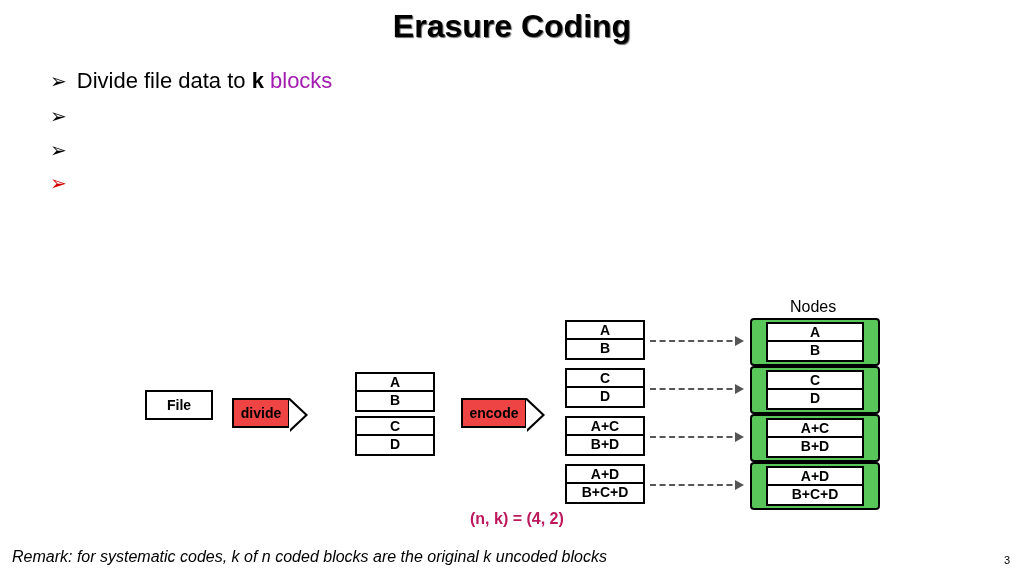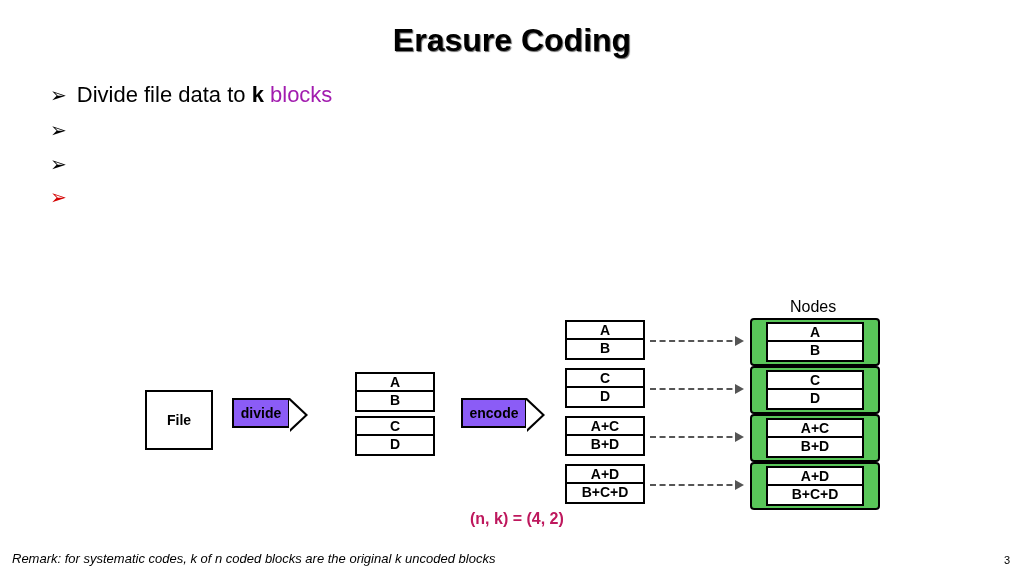--- a/index.html
+++ b/index.html
@@ -9,21 +9,21 @@
     height: 576px;
     font-family: Arial, Helvetica, sans-serif;
     background: #fff;
     position: relative;
     color: #000;
   }
   .title {
     text-align: center;
     font-size: 32px;
     font-weight: bold;
-    padding-top: 22px;
+    padding-top: 8px;
     text-shadow: 1px 1px 1px #666;
   }
   .bullets {
     margin: 18px 0 0 50px;
     font-size: 22px;
     line-height: 1.68;
   }
   .bul { display: flex; align-items: baseline; }
   .bul .arrow {
     font-size: 20px;
@@ -38,30 +38,30 @@
     position: absolute;
     left: 0;
     top: 300px;
     width: 1024px;
     height: 220px;
   }
 
   .file-box {
     position: absolute;
     left: 145px; top: 90px;
-    width: 68px; height: 60px;
+    width: 68px; height: 30px;
     border: 2px solid #000;
     display: flex; align-items: center; justify-content: center;
     font-weight: bold; font-size: 14px;
   }
 
   .step-arrow {
     position: absolute;
     height: 30px;
-    background: #8b5cf6;
+    background: #ef4444;
     border: 2px solid #000;
     display: flex; align-items: center; justify-content: center;
     font-weight: bold; font-size: 14px;
   }
   .step-arrow::after {
     content: "";
     position: absolute;
     right: -20px; top: -2px;
     width: 0; height: 0;
     border-top: 17px solid transparent;
@@ -138,21 +138,21 @@
   .nk {
     position: absolute;
     left: 470px; top: 210px;
     color: #be185d;
     font-weight: bold; font-size: 16px;
   }
   .remark {
     position: absolute;
     left: 12px; bottom: 10px;
     font-style: italic;
-    font-size: 13px;
+    font-size: 16px;
   }
   .pagenum {
     position: absolute;
     right: 14px; bottom: 10px;
     font-size: 11px;
   }
 </style>
 </head>
 <body>
 

